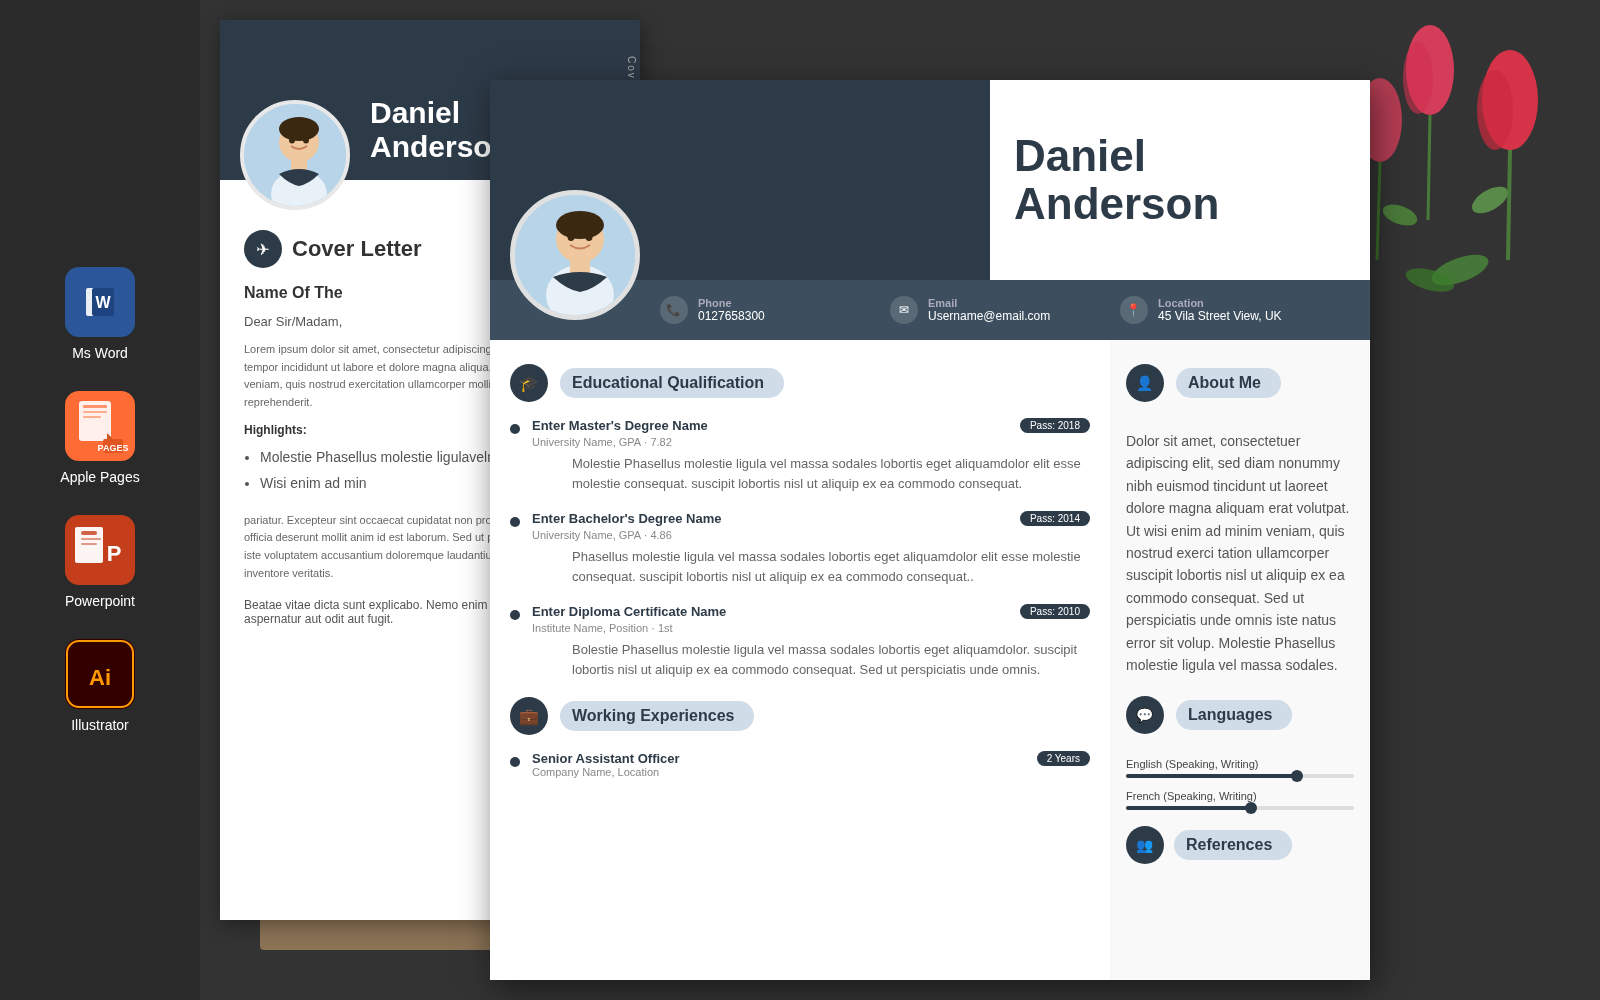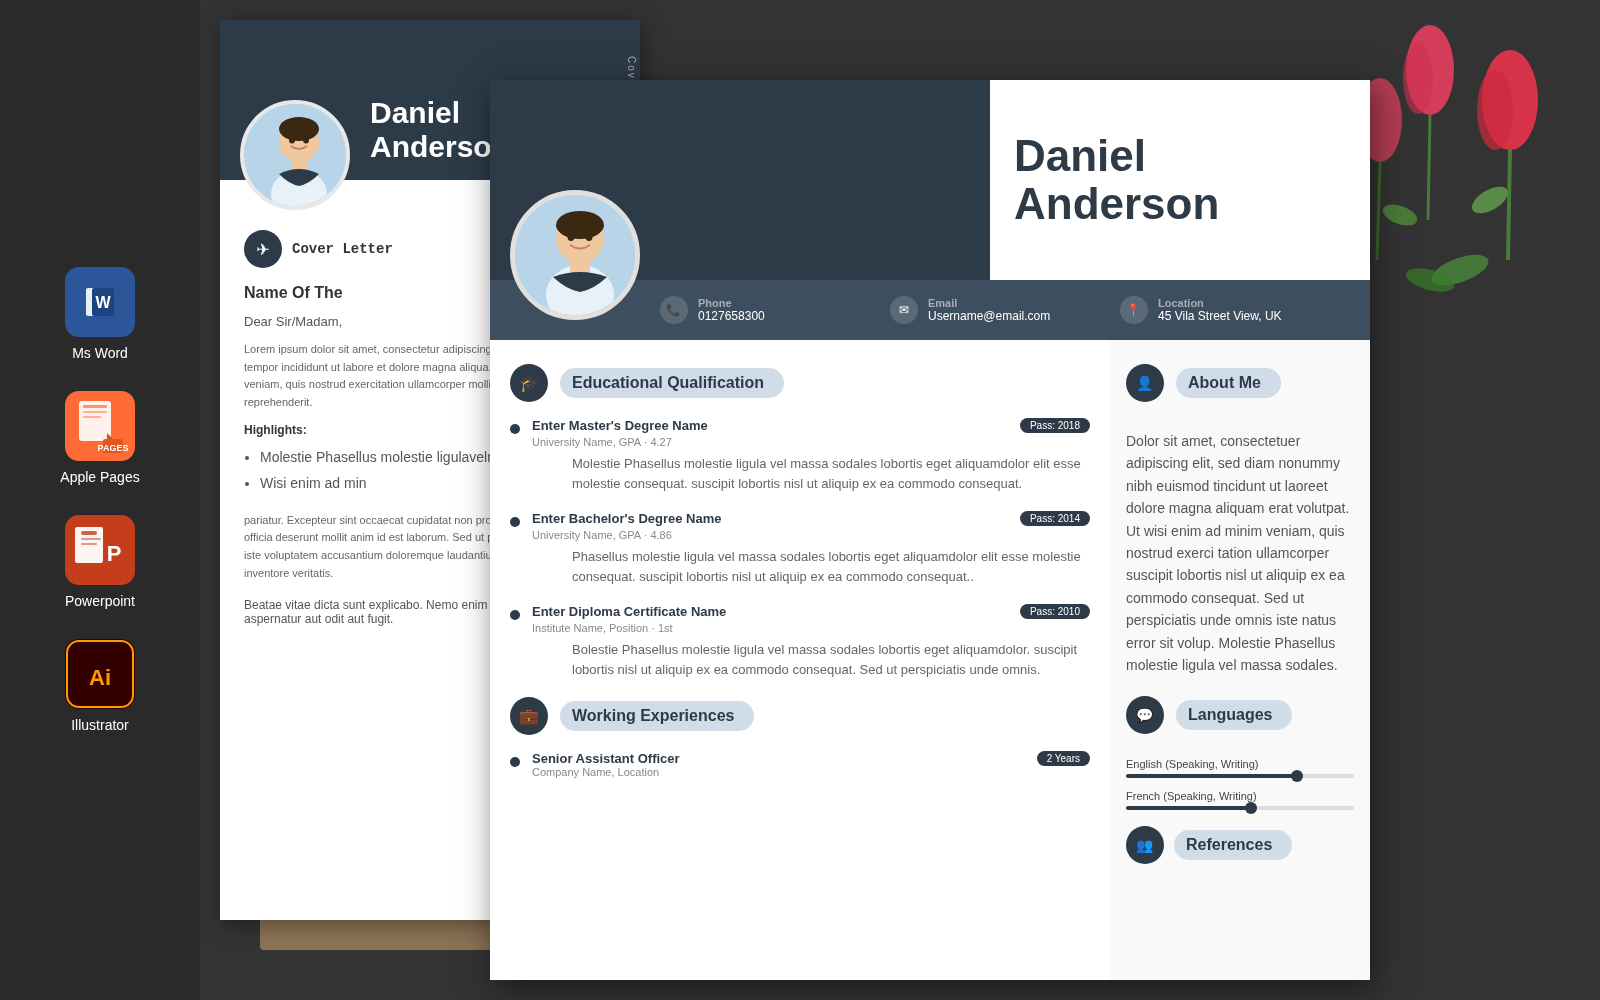--- a/index.html
+++ b/index.html
@@ -132,24 +132,23 @@
       border-radius: 50%;
       background: #2d3a47;
       display: flex;
       align-items: center;
       justify-content: center;
       color: white;
       font-size: 16px;
     }
 
     .badge-title {
-      font-size: 14px;
+      font-size: 22px;
       color: #333;
       font-weight: bold;
-      font-family: Liberation Mono, monospace;
     }
 
     .cover-recipient {
       font-size: 16px;
       font-weight: bold;
       color: #333;
       margin-bottom: 12px;
     }
 
     .cover-salutation {
@@ -727,21 +726,21 @@
           <div class="section-title-bar">Educational Qualification</div>
         </div>
 
         <div class="edu-item">
           <div class="timeline-dot"></div>
           <div class="edu-content">
             <div class="edu-title-row">
               <span class="edu-degree">Enter Master's Degree Name</span>
               <span class="pass-badge">Pass: 2018</span>
             </div>
-            <div class="edu-uni">University Name, GPA · 4.27</div>
+            <div class="edu-uni">University Name, GPA · 7.82</div>
             <div class="edu-desc">Molestie Phasellus molestie ligula vel massa sodales lobortis eget aliquamdolor elit esse molestie consequat. suscipit lobortis nisl ut aliquip ex ea commodo consequat.</div>
           </div>
         </div>
 
         <div class="edu-item">
           <div class="timeline-dot"></div>
           <div class="edu-content">
             <div class="edu-title-row">
               <span class="edu-degree">Enter Bachelor's Degree Name</span>
               <span class="pass-badge">Pass: 2014</span>

